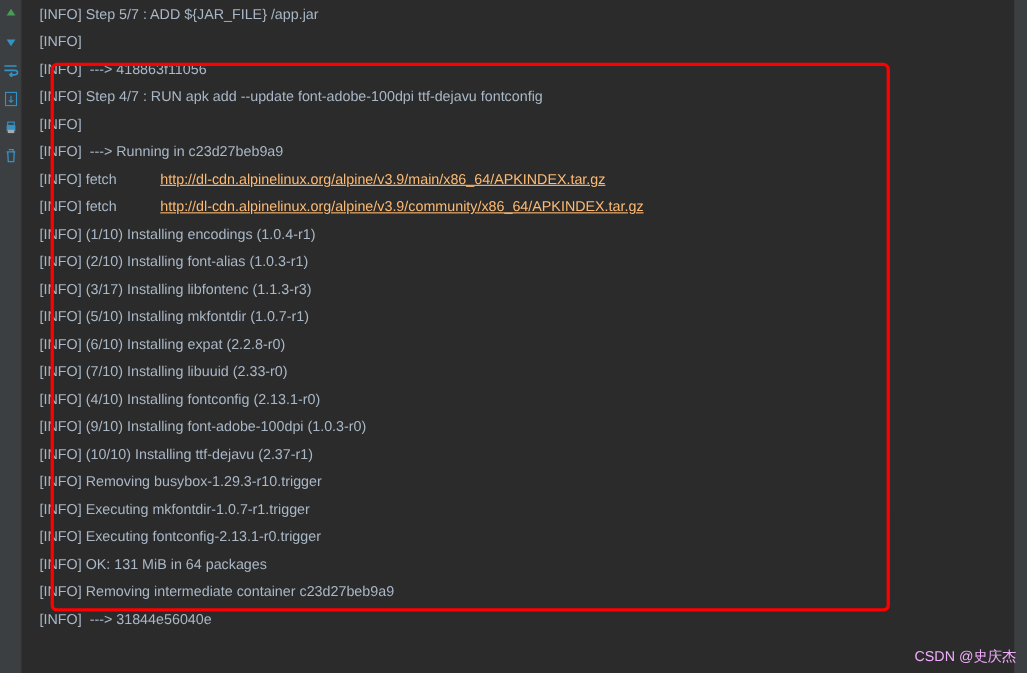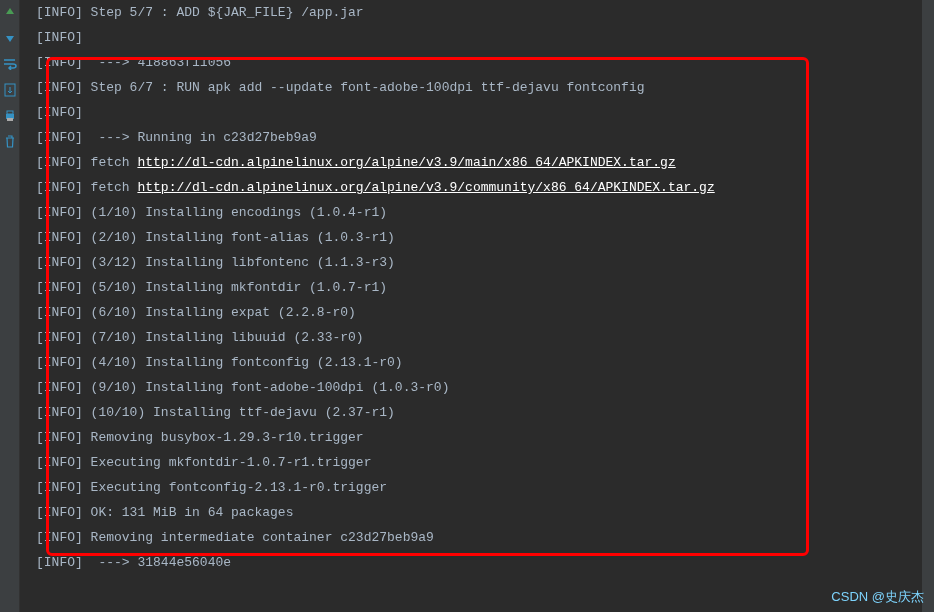--- a/index.html
+++ b/index.html
@@ -42,42 +42,43 @@
       padding: 0 4px;
       overflow: hidden;
       position: relative;
     }
     .log-area {
       padding: 0 12px;
       line-height: 25px;
     }
     .log-line {
       white-space: pre;
-      font-family: Liberation Mono, monospace;
+      font-family: Liberation Sans, sans-serif;
     }
     .highlight-box {
       position: absolute;
       border: 3px solid #ff0000;
       border-radius: 6px;
       pointer-events: none;
       left: 26px;
       top: 57px;
       width: 763px;
       height: 499px;
     }
     .link {
-      color: #ffffff;
+      color: #fdba74;
       text-decoration: underline;
       cursor: pointer;
+      margin-left: 36px;
     }
     .watermark {
       position: absolute;
       bottom: 6px;
       right: 10px;
-      color: #7dd3fc;
+      color: #f0abfc;
       font-size: 13px;
       font-family: sans-serif;
     }
     .scrollbar-track {
       position: absolute;
       right: 0;
       top: 0;
       width: 12px;
       height: 100%;
       background: #3c3f41;
@@ -120,28 +121,28 @@
         <path d="M2 3 H10 M3 3 L3.5 12 H8.5 L9 3 M4 1 H8 V3" stroke="#3592c4" fill="none" stroke-width="1.2"></path>
       </svg>
   </div>
 </div>
 
 <div class="main">
   <div class="log-area" id="log-area">
       <div class="log-line"><span>[INFO]</span><span> Step 5/7 : ADD ${JAR_FILE} /app.jar</span></div>
       <div class="log-line"><span>[INFO]</span><span></span></div>
       <div class="log-line"><span>[INFO]</span><span>  ---&gt; 418863f11056</span></div>
-      <div class="log-line"><span>[INFO]</span><span> Step 6/7 : RUN apk add --update font-adobe-100dpi ttf-dejavu fontconfig</span></div>
+      <div class="log-line"><span>[INFO]</span><span> Step 4/7 : RUN apk add --update font-adobe-100dpi ttf-dejavu fontconfig</span></div>
       <div class="log-line"><span>[INFO]</span><span></span></div>
       <div class="log-line"><span>[INFO]</span><span>  ---&gt; Running in c23d27beb9a9</span></div>
       <div class="log-line"><span>[INFO]</span><span> fetch </span><a class="link">http://dl-cdn.alpinelinux.org/alpine/v3.9/main/x86_64/APKINDEX.tar.gz</a></div>
       <div class="log-line"><span>[INFO]</span><span> fetch </span><a class="link">http://dl-cdn.alpinelinux.org/alpine/v3.9/community/x86_64/APKINDEX.tar.gz</a></div>
       <div class="log-line"><span>[INFO]</span><span> (1/10) Installing encodings (1.0.4-r1)</span></div>
       <div class="log-line"><span>[INFO]</span><span> (2/10) Installing font-alias (1.0.3-r1)</span></div>
-      <div class="log-line"><span>[INFO]</span><span> (3/12) Installing libfontenc (1.1.3-r3)</span></div>
+      <div class="log-line"><span>[INFO]</span><span> (3/17) Installing libfontenc (1.1.3-r3)</span></div>
       <div class="log-line"><span>[INFO]</span><span> (5/10) Installing mkfontdir (1.0.7-r1)</span></div>
       <div class="log-line"><span>[INFO]</span><span> (6/10) Installing expat (2.2.8-r0)</span></div>
       <div class="log-line"><span>[INFO]</span><span> (7/10) Installing libuuid (2.33-r0)</span></div>
       <div class="log-line"><span>[INFO]</span><span> (4/10) Installing fontconfig (2.13.1-r0)</span></div>
       <div class="log-line"><span>[INFO]</span><span> (9/10) Installing font-adobe-100dpi (1.0.3-r0)</span></div>
       <div class="log-line"><span>[INFO]</span><span> (10/10) Installing ttf-dejavu (2.37-r1)</span></div>
       <div class="log-line"><span>[INFO]</span><span> Removing busybox-1.29.3-r10.trigger</span></div>
       <div class="log-line"><span>[INFO]</span><span> Executing mkfontdir-1.0.7-r1.trigger</span></div>
       <div class="log-line"><span>[INFO]</span><span> Executing fontconfig-2.13.1-r0.trigger</span></div>
       <div class="log-line"><span>[INFO]</span><span> OK: 131 MiB in 64 packages</span></div>

